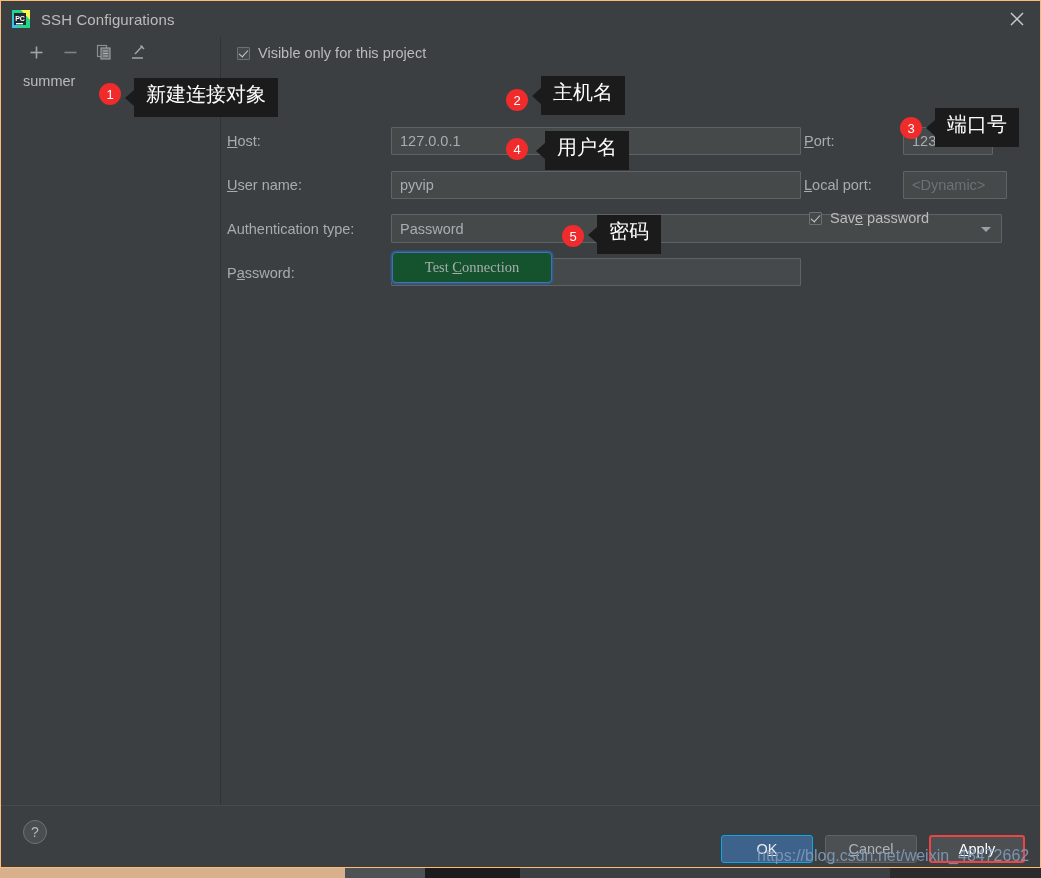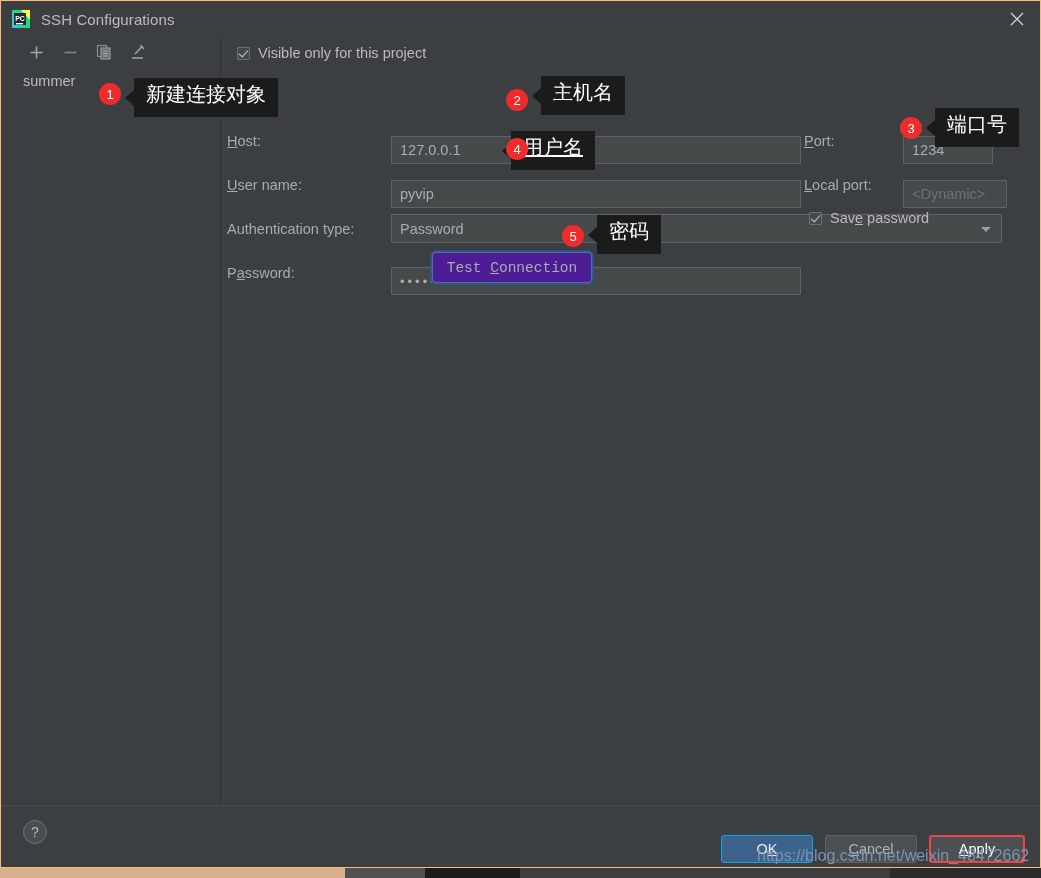--- a/index.html
+++ b/index.html
@@ -165,21 +165,20 @@
     background: #45494a;
     border: 1px solid #5e6366;
     color: #a8adb0;
     font-size: 14.5px;
     display: flex;
     align-items: center;
     padding-left: 8px;
     border-radius: 1px;
     cursor: text;
     overflow: hidden;
-    margin-top: 9px;
   }
   .textfield.placeholder { color: #6c7174; }
   .dots {
     letter-spacing: 3px;
     font-size: 13px;
     color: #a8adb0;
   }
 
   .combobox {
     position: absolute;
@@ -200,30 +199,29 @@
     width: 0; height: 0;
     border-left: 5px solid transparent;
     border-right: 5px solid transparent;
     border-top: 5px solid #9aa0a3;
   }
 
   #test-conn {
     position: absolute;
     left: 171px; top: 215px;
     width: 160px; height: 31px;
-    background: #4c1d95;
+    background: #14532d;
     border: 1px solid #4b6eaf;
     border-radius: 4px;
     box-shadow: 0 0 0 1.5px #2d5a8e;
     color: #a8adb0;
     font-size: 14.5px;
     display: flex; align-items: center; justify-content: center;
     cursor: pointer;
-    font-family: Liberation Mono, monospace;
-    margin-left: 40px;
+    font-family: Liberation Serif, serif;
   }
   #test-conn u { text-decoration: underline; }
 
   #save-pw-row {
     position: absolute;
     left: 588px; top: 173px;
     display: flex; align-items: center; gap: 8px;
     cursor: pointer;
   }
 
@@ -467,19 +465,19 @@
   <div class="badge" style="left:99px; top:83px;">1</div>
   <div class="tip" style="left:134px; top:78px;">新建连接对象</div>
 
   <div class="badge" style="left:506px; top:89px;">2</div>
   <div class="tip" style="left:541px; top:76px;">主机名</div>
 
   <div class="badge" style="left:900px; top:117px;">3</div>
   <div class="tip" style="left:935px; top:108px;">端口号</div>
 
   <div class="badge" style="left:506px; top:138px;">4</div>
-  <div class="tip" style="left:511px; top:131px;text-decoration:underline;">用户名</div>
+  <div class="tip" style="left:545px; top:131px;">用户名</div>
 
   <div class="badge" style="left:562px; top:225px;">5</div>
   <div class="tip" style="left:597px; top:215px;">密码</div>
 
   <div id="watermark">https://blog.csdn.net/weixin_48472662</div>
 </div>
 
 </body></html>

